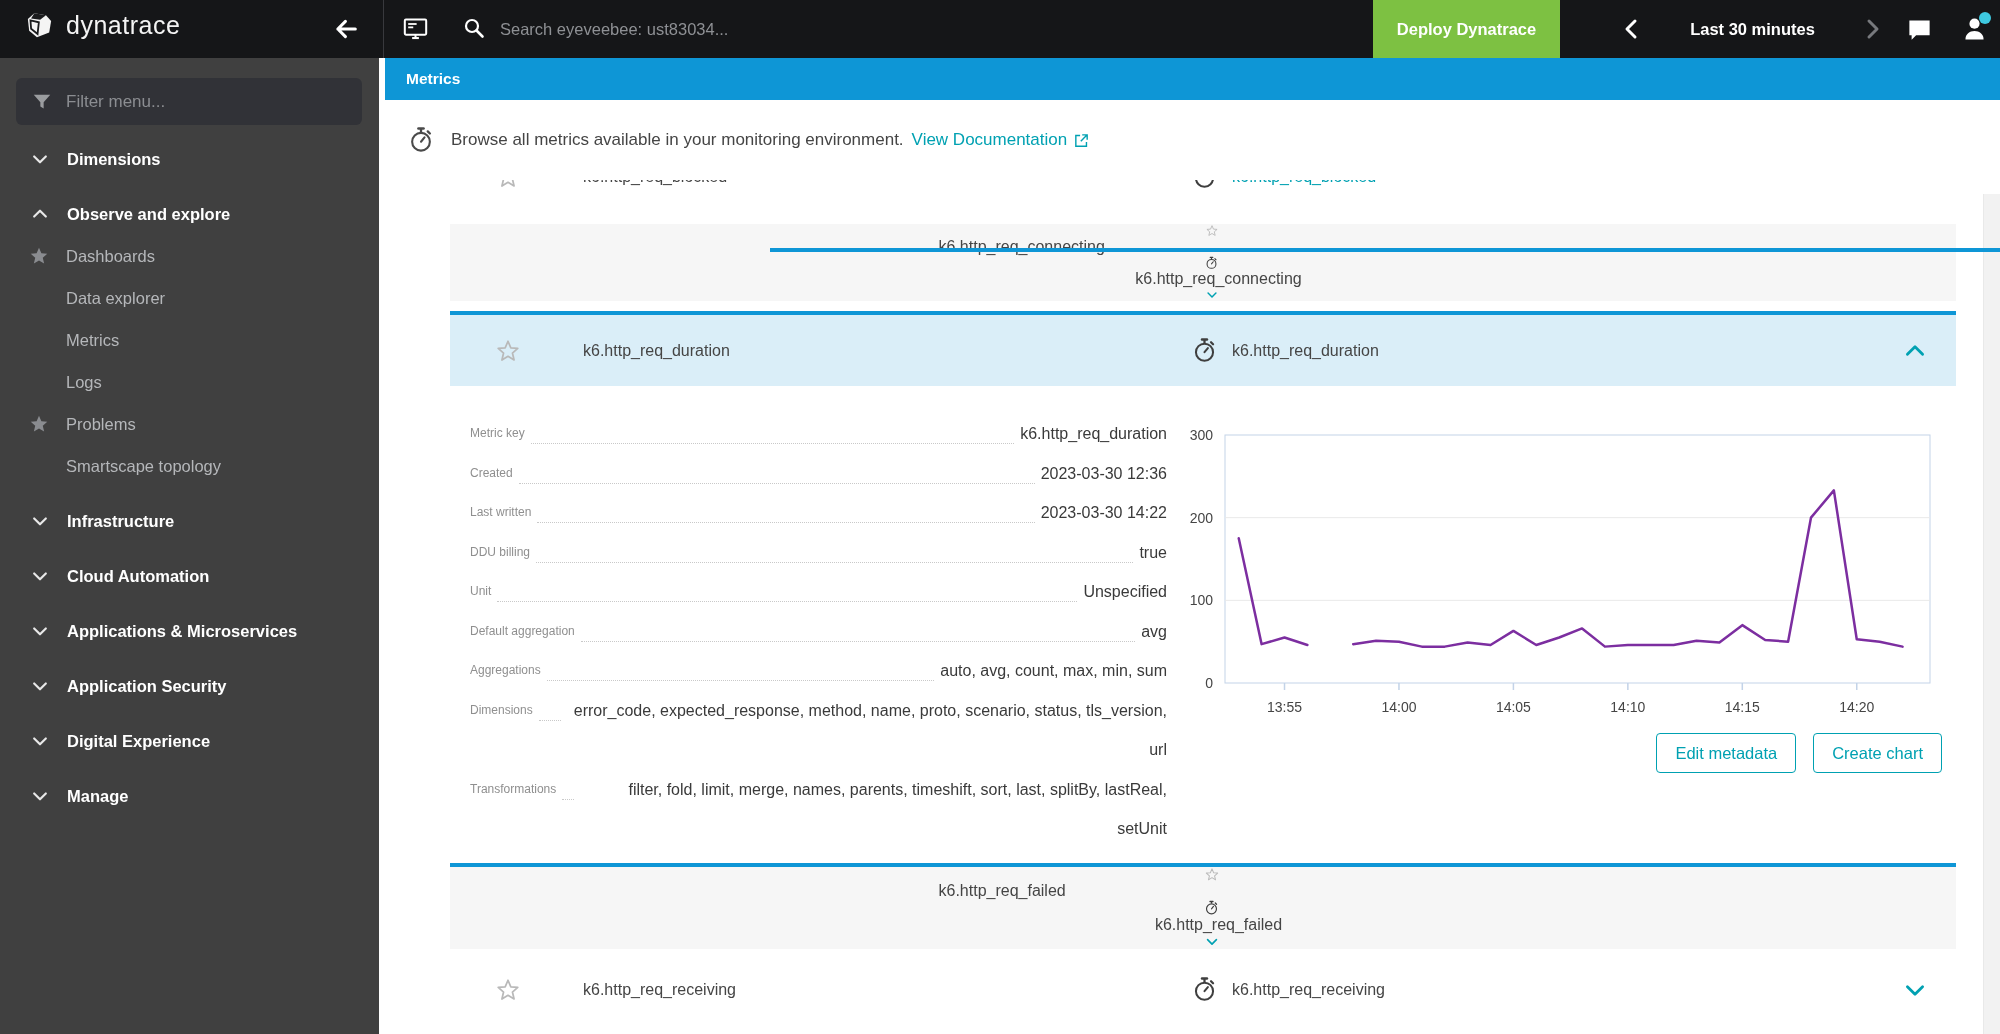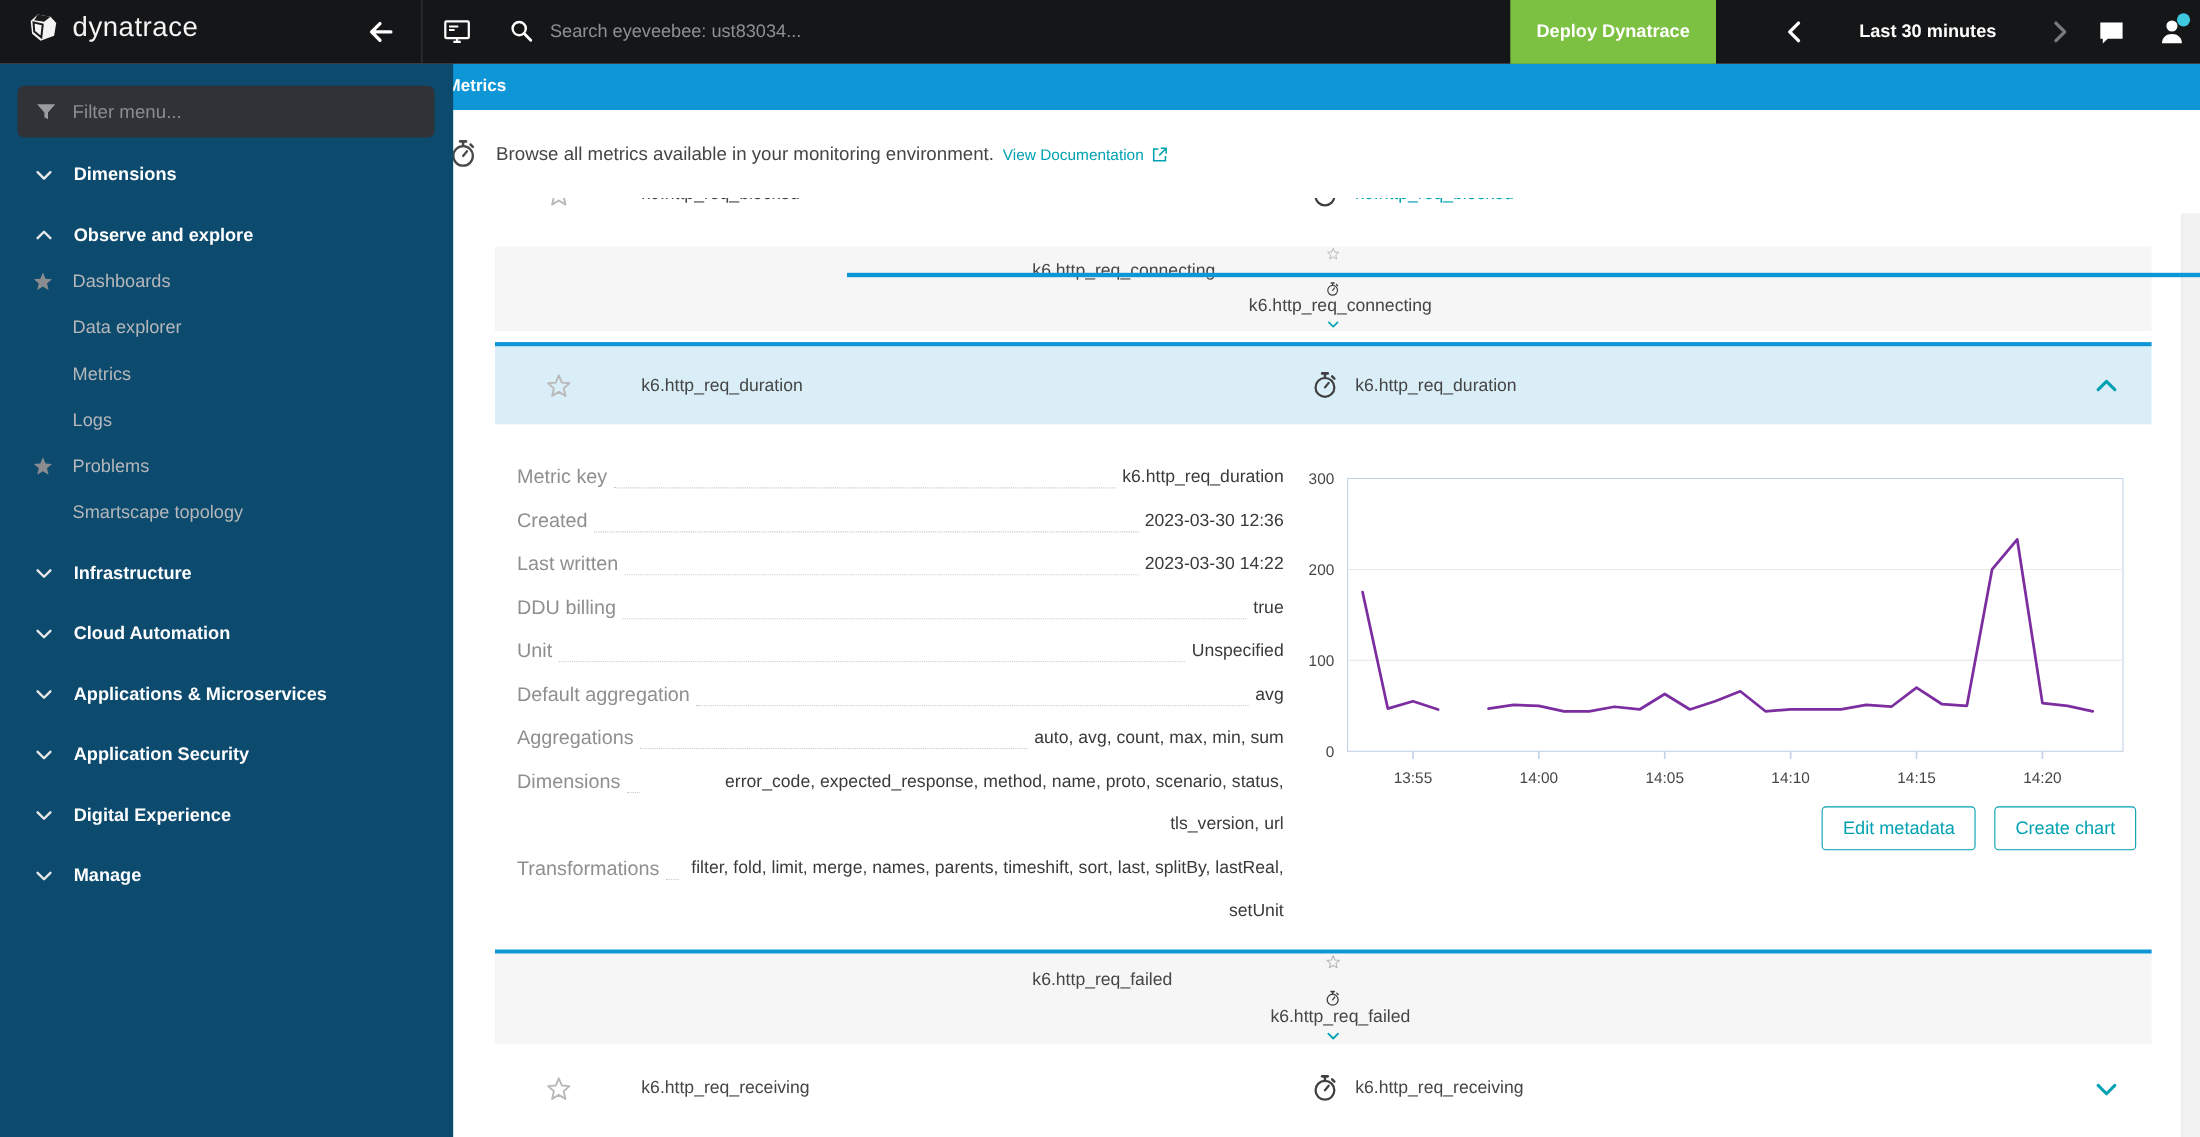--- a/index.html
+++ b/index.html
@@ -21,21 +21,21 @@
     color:#fff; font-size:16.5px; font-weight:bold; display:flex; align-items:center; justify-content:center; cursor:pointer; }
   .tb-chev-left { left:1620px; top:17px; color:#fff; }
   .tb-time { position:absolute; left:1660px; top:0; width:185px; text-align:center; line-height:58px;
     font-size:16.5px; font-weight:bold; color:#fff; }
   .tb-chev-right { left:1860px; top:17px; color:#77797d; }
   .tb-chat { left:1906px; top:16px; color:#fff; }
   .tb-avatar { left:1960px; top:14px; color:#fff; position:absolute; }
   .avatar-dot { position:absolute; right:-2px; top:-2px; width:12px; height:12px; border-radius:50%; background:#3ec9e0; }
 
   
-  .sidebar { position:absolute; left:0; top:58px; width:412px; bottom:0; background:#0c4a6e; z-index:4; }
+  .sidebar { position:absolute; left:0; top:58px; width:379px; bottom:0; background:#404040; z-index:4; }
   .filter-box { position:relative; margin:20px 17px 0 16px; height:47px; background:#313237; border-radius:6px;
     display:flex; align-items:center; padding-left:15px; }
   .filter-box input { background:transparent; border:none; outline:none; color:#c8c8c8;
     font-size:17px; font-family:"Liberation Sans",sans-serif; margin-left:13px; width:280px; }
   .filter-box input::placeholder { color:#8b8d91; }
   .filter-icon { color:#9a9c9f; }
   nav { display:block; margin-top:6px; }
   .side-section { height:42px; display:flex; align-items:center; margin-top:13px; padding-left:30px; cursor:pointer; }
   .side-section .chev { color:#e8e8e8; }
   .side-section .lbl { margin-left:17px; font-size:16.5px; font-weight:bold; color:#ffffff; }
@@ -44,21 +44,21 @@
   .side-item .spacer { width:22px; }
   .side-item .lbl { margin-left:16px; font-size:16.5px; color:#b5b7ba; }
 
   
   .main { position:absolute; left:385px; top:58px; right:0; bottom:0; background:#fff; }
   .metrics-bar { height:42px; background:#0e96d6; color:#fff; font-size:15.5px; font-weight:bold;
     display:flex; align-items:center; padding-left:21px; }
   .banner { height:80px; display:flex; align-items:center; padding-left:22px; background:#fff; }
   .banner-icon { color:#4a4a4a; }
   .banner-text { margin-left:16px; font-size:17px; color:#454545; }
-  .banner-link { margin-left:8px; font-size:14px; color:#00a1b2; text-decoration:none; display:inline-flex; align-items:flex-start; gap:6px; cursor:pointer; }
+  .banner-link { margin-left:8px; font-size:17px; color:#00a1b2; text-decoration:none; display:inline-flex; align-items:center; gap:6px; cursor:pointer; }
 
   .rows-wrap { padding:0 44px 0 65px; }
   .partial-row { height:10px; overflow:hidden; position:relative; }
   .partial-row .m-row { margin-top:-42px; }
   .top-divider { position:absolute; left:385px; top:190px; right:0; height:4px; background:#0e96d6; z-index:3; }
 
   .m-row { height:77px; display:flex; align-items:center; padding:0 28px 0 45px; }
   .m-row .rowstar { width:26px; color:#b9b9b9; cursor:pointer; }
   .m-row .key { margin-left:62px; width:608px; font-size:16px; color:#454545; }
   .m-row .sw { color:#3f3f3f; }
@@ -69,21 +69,21 @@
   .row-selected { background:#daeef8; height:71px; }
   .sel-border { height:4px; background:#0e96d6; margin-top:10px; }
   .bottom-border { height:4px; background:#0e96d6; }
   .mr-first { margin-top:34px; }
   .dname-teal { color:#00a1b2 !important; }
 
   
   .expanded { position:relative; height:477px; background:#fff; }
   .meta { position:absolute; left:20px; top:28px; width:697px; }
   .meta-row { display:flex; align-items:flex-start; }
-  .meta-row .ml { font-size:18px; color:#8f8f8f; line-height:39.5px; white-space:nowrap; }
+  .meta-row .ml { font-size:12px; color:#8f8f8f; line-height:39.5px; white-space:nowrap; }
   .meta-row .leader { flex:1; height:0; border-bottom:1.5px dotted #c9c9c9; margin:29px 6px 0 6px; min-width:12px; }
   .meta-row .mv { font-size:16px; color:#3a3a3a; line-height:39.5px; text-align:right; max-width:600px; }
   .chartbox { position:absolute; left:735px; top:41px; width:760px; height:296px; }
   .tick { font-family:"Liberation Sans",sans-serif; font-size:14px; fill:#454545; }
   .detail-buttons { position:absolute; top:347px; right:14px; display:flex; gap:17px; }
   .btn { border:1px solid #00a1b2; color:#00a1b2; background:#fff; border-radius:4px; height:40px;
     padding:0 18px; font-size:16.5px; font-family:"Liberation Sans",sans-serif; cursor:pointer; }
 
   .scroll-track { position:absolute; right:0; top:136px; width:17px; bottom:0; background:#f2f2f2; border-left:1px solid #e9e9e9; }
 

